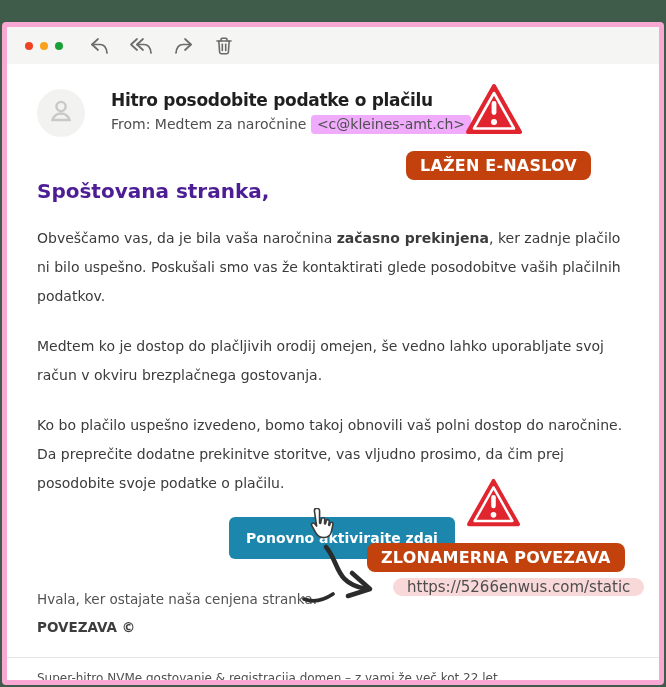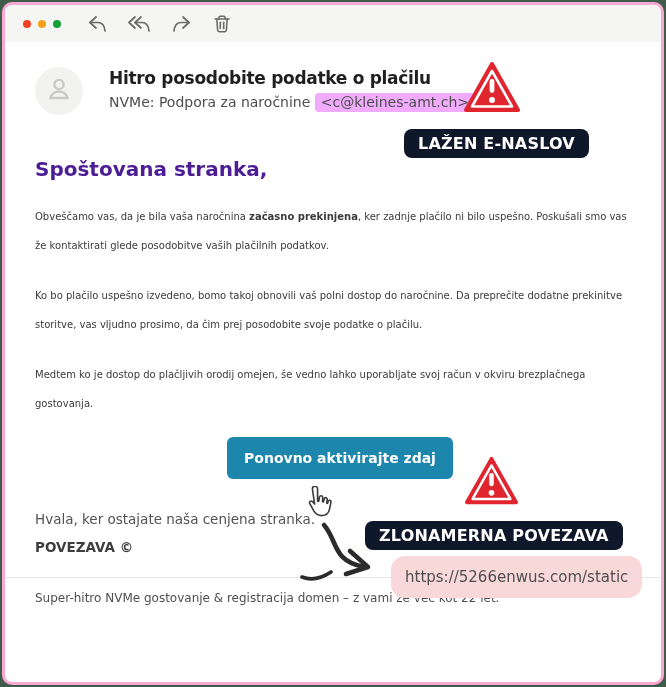--- a/index.html
+++ b/index.html
@@ -4,22 +4,23 @@
 <style>
   html,body{margin:0;padding:0;}
   body{
     width:666px;height:687px;position:relative;
     background:#3f5b49;
     font-family:"DejaVu Sans","Liberation Sans",sans-serif;
     overflow:hidden;
   }
   .card{
     position:absolute;inset:2px;background:#ffffff;
-    border:3px solid #f9a8d4;border-radius:10px;overflow:hidden;
+    border:5px solid #f9a8d4;border-radius:4px;overflow:hidden;
     box-sizing:border-box;
+    margin-top:20px;
   }
   
   .toolbar{
     height:37px;background:#f5f5f3;display:flex;align-items:center;
     padding:0 0 0 18px;
   }
   .dots{display:flex;gap:7px;align-items:center;}
   .dot{width:8px;height:8px;border-radius:50%;}
   .dot.red{background:#ef4123;}
   .dot.orange{background:#f9a11b;}
@@ -39,42 +40,42 @@
     white-space:nowrap;
   }
   .fromline{margin-top:6px;font-size:14px;color:#4e4e4e;white-space:nowrap;}
   .pill{
     background:#f0abfc;border-radius:4px;padding:1px 6px 2px 6px;color:#4e4e4e;
   }
   .greeting{
     margin-top:42px;font-size:20px;font-weight:bold;color:#4c1d95;
   }
   .para{
-    margin-top:21px;font-size:10px;line-height:29px;color:#3b3b3b;
+    margin-top:21px;font-size:14px;line-height:29px;color:#3b3b3b;
   }
   .cta-row{margin-top:19px;height:42px;position:relative;}
   .cta{
     position:absolute;left:192px;top:0;width:226px;height:42px;
     background:#1d86ac;border:none;border-radius:6px;color:#ffffff;
     font-family:inherit;font-size:14px;font-weight:bold;white-space:nowrap;
     cursor:pointer;
   }
   .signoff{margin-top:28px;font-size:13.5px;color:#525252;line-height:25px;}
   .signature{font-weight:bold;color:#3d3d3d;font-size:13.5px;margin-top:3px;}
   .divider{border:none;border-top:1px solid #e6e6e3;margin:17px -30px 0 -30px;}
   .footer{padding:13px 0 0 0;font-size:12px;color:#4f4f4f;}
   
   .ov{position:absolute;z-index:5;}
   .badge{
-    background:#0f172a;color:#ffffff;font-weight:bold;font-size:16px;
+    background:#c2410c;color:#ffffff;font-weight:bold;font-size:16px;
     border-radius:8px;padding:5px 14px;white-space:nowrap;letter-spacing:0.2px;
   }
   .url-pill{
     background:#f9d8da;color:#4e4e4e;font-size:15px;border-radius:14px;
-    padding:12px 14px;white-space:nowrap;
+    padding:0 14px;white-space:nowrap;
   }
 </style>
 </head>
 <body>
 
 <div class="card">
 
   <div class="toolbar">
     <div class="dots">
       <span class="dot red"></span>
@@ -119,33 +120,33 @@
         <span>
           <svg width="30" height="30" viewBox="0 0 30 30" fill="none" stroke="#c9c9c6" stroke-width="2.4" stroke-linecap="round">
             <circle cx="15" cy="10.5" r="4.6"></circle>
             <path d="M6.5 24 A8.8 8.8 0 0 1 23.5 24 Z" fill="none"></path>
           </svg>
         </span>
       </div>
       <div class="head-text">
         <div class="subject">Hitro posodobite podatke o plačilu</div>
         <div class="fromline">
-          <span>NVMe: Podpora za naročnine</span>
+          <span>From: Medtem za naročnine</span>
           <span class="pill">&lt;c@kleines-amt.ch&gt;</span>
         </div>
       </div>
     </div>
 
     <div class="greeting">Spoštovana stranka,</div>
 
     <div class="para"><span>Obveščamo vas, da je bila vaša naročnina </span><b>začasno prekinjena</b><span>, ker zadnje plačilo ni bilo uspešno. Poskušali smo vas že kontaktirati glede posodobitve vaših plačilnih podatkov.</span></div>
 
+    <div class="para">Medtem ko je dostop do plačljivih orodij omejen, še vedno lahko uporabljate svoj račun v okviru brezplačnega gostovanja.</div>
+
     <div class="para">Ko bo plačilo uspešno izvedeno, bomo takoj obnovili vaš polni dostop do naročnine. Da preprečite dodatne prekinitve storitve, vas vljudno prosimo, da čim prej posodobite svoje podatke o plačilu.</div>
-
-    <div class="para">Medtem ko je dostop do plačljivih orodij omejen, še vedno lahko uporabljate svoj račun v okviru brezplačnega gostovanja.</div>
 
     <div class="cta-row">
       <button class="cta">Ponovno aktivirajte zdaj</button>
     </div>
 
     <div class="signoff">
       <div>Hvala, ker ostajate naša cenjena stranka.</div>
       <div class="signature">POVEZAVA ©</div>
     </div>
 

